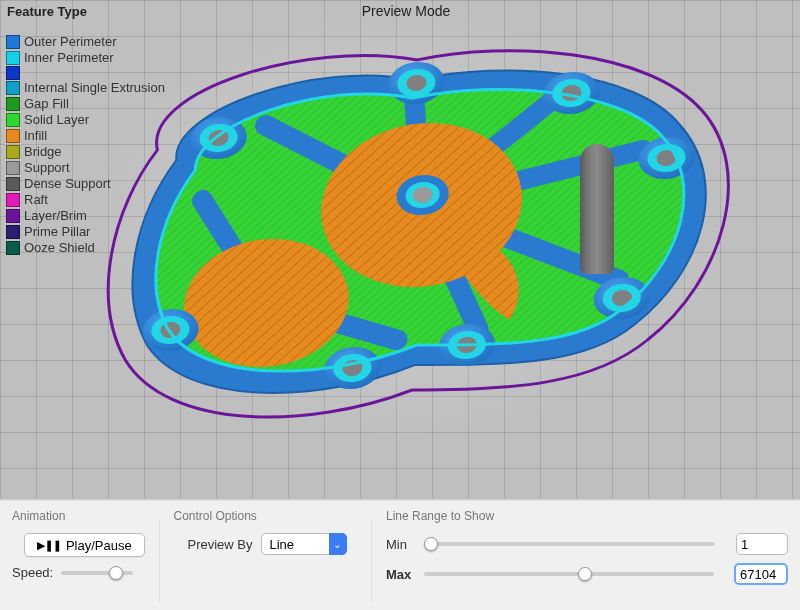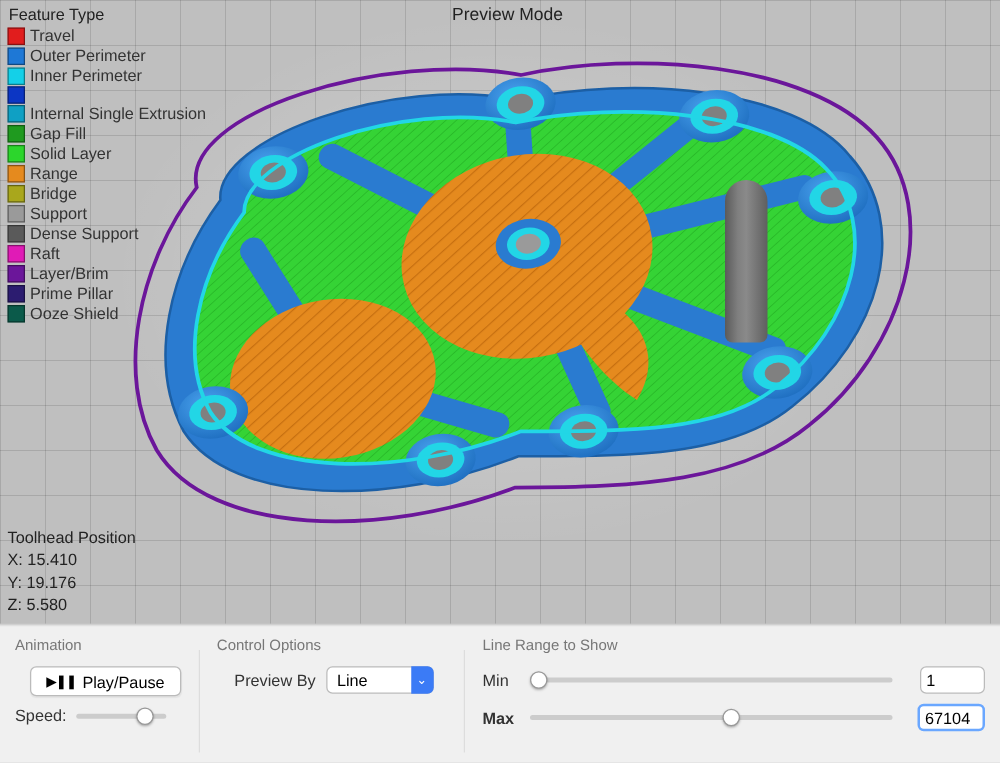--- a/index.html
+++ b/index.html
@@ -20,21 +20,21 @@
     content:"";
     position:absolute; inset:0;
     background: radial-gradient(ellipse at 50% 45%, rgba(255,255,255,0.25) 0%, rgba(255,255,255,0) 55%);
     pointer-events:none;
   }
   .legend {
     position: absolute; top: 4px; left: 6px;
     font-size: 13px; line-height: 16px;
     z-index: 5;
   }
-  .legend-title { margin-bottom: 1px; padding-left: 1px; color:#222;}
+  .legend-title { margin-bottom: 14px; padding-left: 1px; color:#222;font-weight:bold;}
   .legend-row { display: flex; align-items: center; gap: 4px; }
   .swatch { width: 14px; height: 14px; border: 1px solid rgba(0,0,0,0.4); flex: 0 0 14px;}
   .preview-title {
     position: absolute; top: 3px; left: 50%; transform: translateX(-50%);
     font-size: 14px; color: #222; z-index: 5; padding-left: 12px;
   }
   .toolhead {
     position: absolute; left: 6px; bottom: 6px; font-size: 13px; line-height: 18px; z-index: 5; color:#222;
   }
   .model-svg { position:absolute; top:30px; left:90px; width:680px; height:430px; z-index:2; }
@@ -112,24 +112,20 @@
 </head>
 <body>
 
 <div class="viewport">
   <div class="preview-title">Preview Mode</div>
 
   <div class="legend">
     <div class="legend-title">Feature Type</div>
     <div id="legend-rows">
         <div class="legend-row">
-          <span class="swatch" style="background: rgb(225, 29, 29);"></span>
-          <span>Travel</span>
-        </div>
-        <div class="legend-row">
           <span class="swatch" style="background: rgb(30, 120, 214);"></span>
           <span>Outer Perimeter</span>
         </div>
         <div class="legend-row">
           <span class="swatch" style="background: rgb(20, 208, 232);"></span>
           <span>Inner Perimeter</span>
         </div>
         <div class="legend-row">
           <span class="swatch" style="background: rgb(12, 54, 196);"></span>
         </div>
@@ -140,21 +136,21 @@
         <div class="legend-row">
           <span class="swatch" style="background: rgb(31, 154, 31);"></span>
           <span>Gap Fill</span>
         </div>
         <div class="legend-row">
           <span class="swatch" style="background: rgb(44, 214, 44);"></span>
           <span>Solid Layer</span>
         </div>
         <div class="legend-row">
           <span class="swatch" style="background: rgb(229, 138, 30);"></span>
-          <span>Range</span>
+          <span>Infill</span>
         </div>
         <div class="legend-row">
           <span class="swatch" style="background: rgb(169, 167, 28);"></span>
           <span>Bridge</span>
         </div>
         <div class="legend-row">
           <span class="swatch" style="background: rgb(154, 154, 154);"></span>
           <span>Support</span>
         </div>
         <div class="legend-row">
@@ -296,26 +292,20 @@
       C 520 315, 450 315, 360 315
       C 270 352, 150 352, 110 300
       C 80 255, 88 190, 120 140 Z" fill="none" stroke="#22d6e6" stroke-width="3"></path>
     </g>
   </svg>
 
   <div class="support-pillar">
       <div class="cyl"></div>
     </div>
 
-  <div class="toolhead">
-    <div>Toolhead Position</div>
-    <div>X: 15.410</div>
-    <div>Y: 19.176</div>
-    <div>Z: 5.580</div>
-  </div>
 </div>
 
 <div class="panel">
   <div class="group col-anim">
     <div class="group-title">Animation</div>
     <div class="row" style="padding-left:12px;">
       <button class="btn">
         <span style="font-size:11px;letter-spacing:-1px;">▶❚❚</span>
         <span>Play/Pause</span>
       </button>

